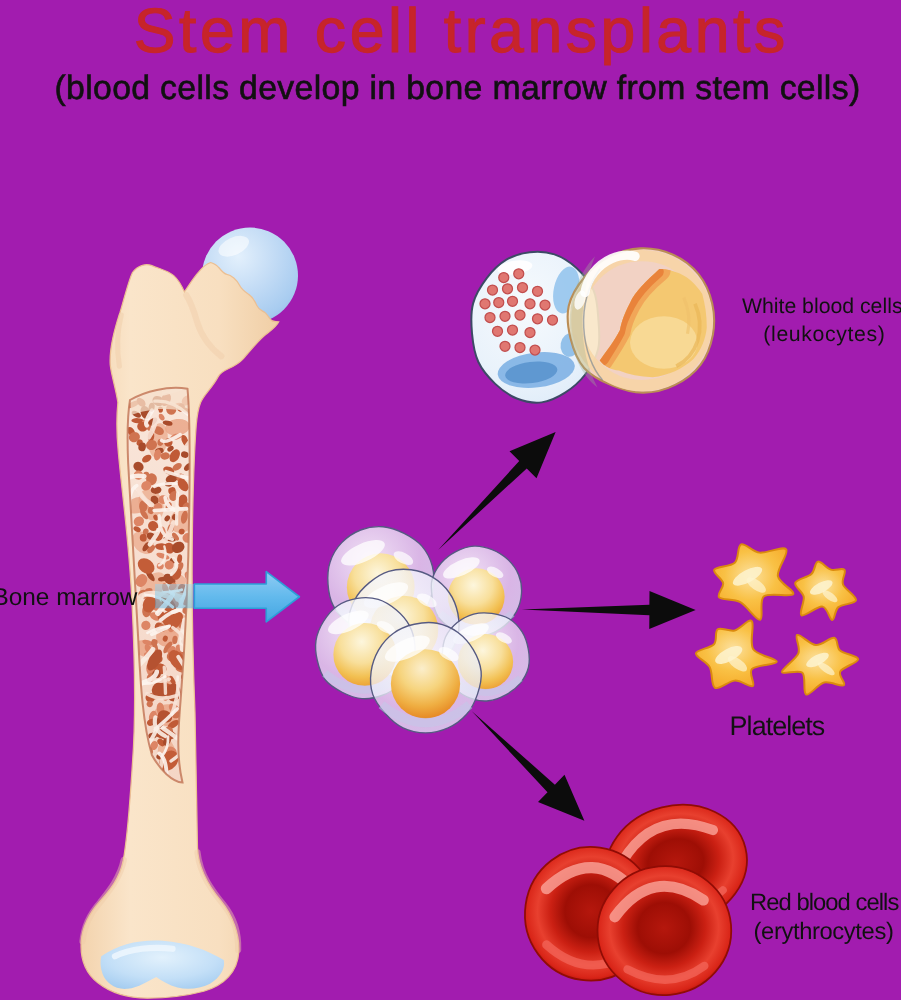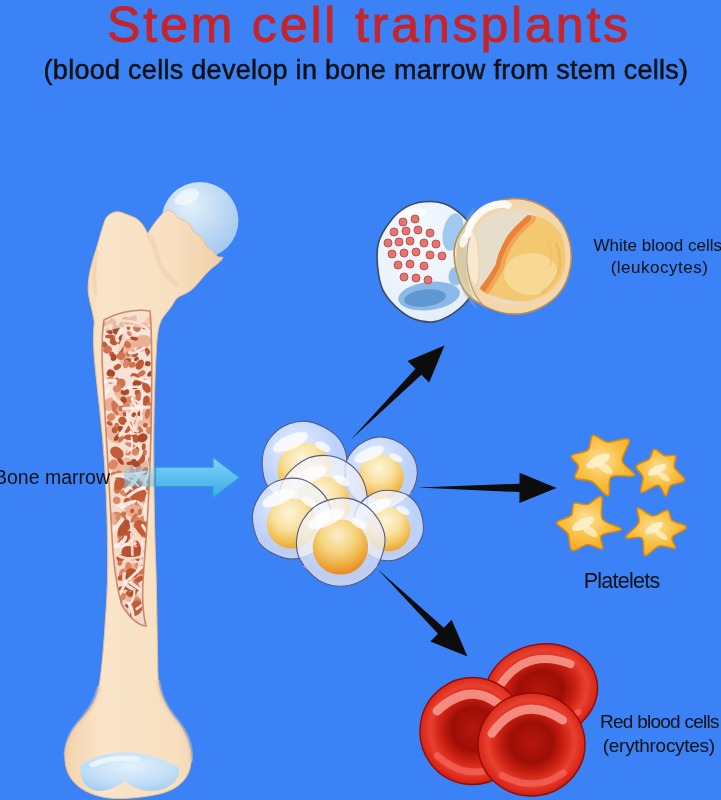--- a/index.html
+++ b/index.html
@@ -1,16 +1,16 @@
 <!DOCTYPE html>
 <html><head>
 <meta charset="utf-8">
 <style>
 html,body { margin:0; padding:0; background:#ffffff; }
-#page { position:relative; width:721px; height:800px; overflow:hidden; background:#3b82f6; }
+#page { position:relative; width:721px; height:800px; overflow:hidden; background:#a21caf; }
 </style>
 </head>
 <body>
 <div id="page">
 <svg width="721" height="800" viewBox="0 0 721 800">
 <defs>
 <radialGradient id="ballG" cx="0.38" cy="0.3" r="0.85">
  <stop offset="0" stop-color="#e3f0fc"></stop>
  <stop offset="0.45" stop-color="#c2dbf5"></stop>
  <stop offset="0.8" stop-color="#a8ccf0"></stop>

